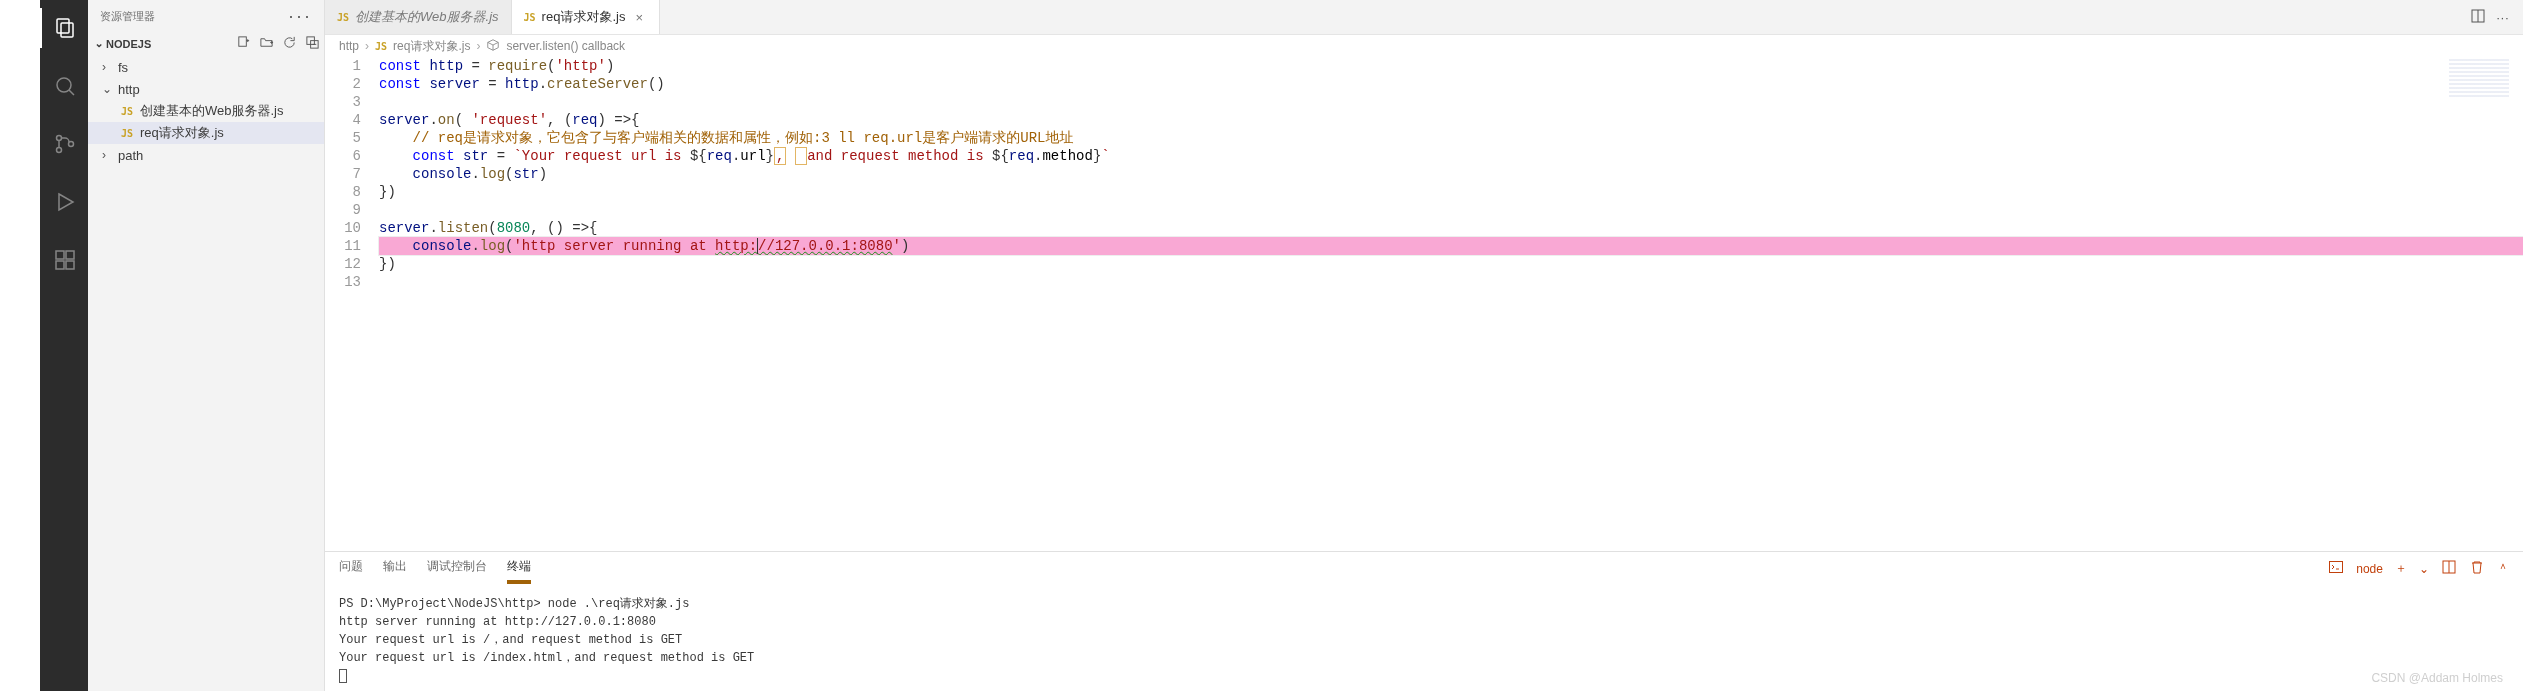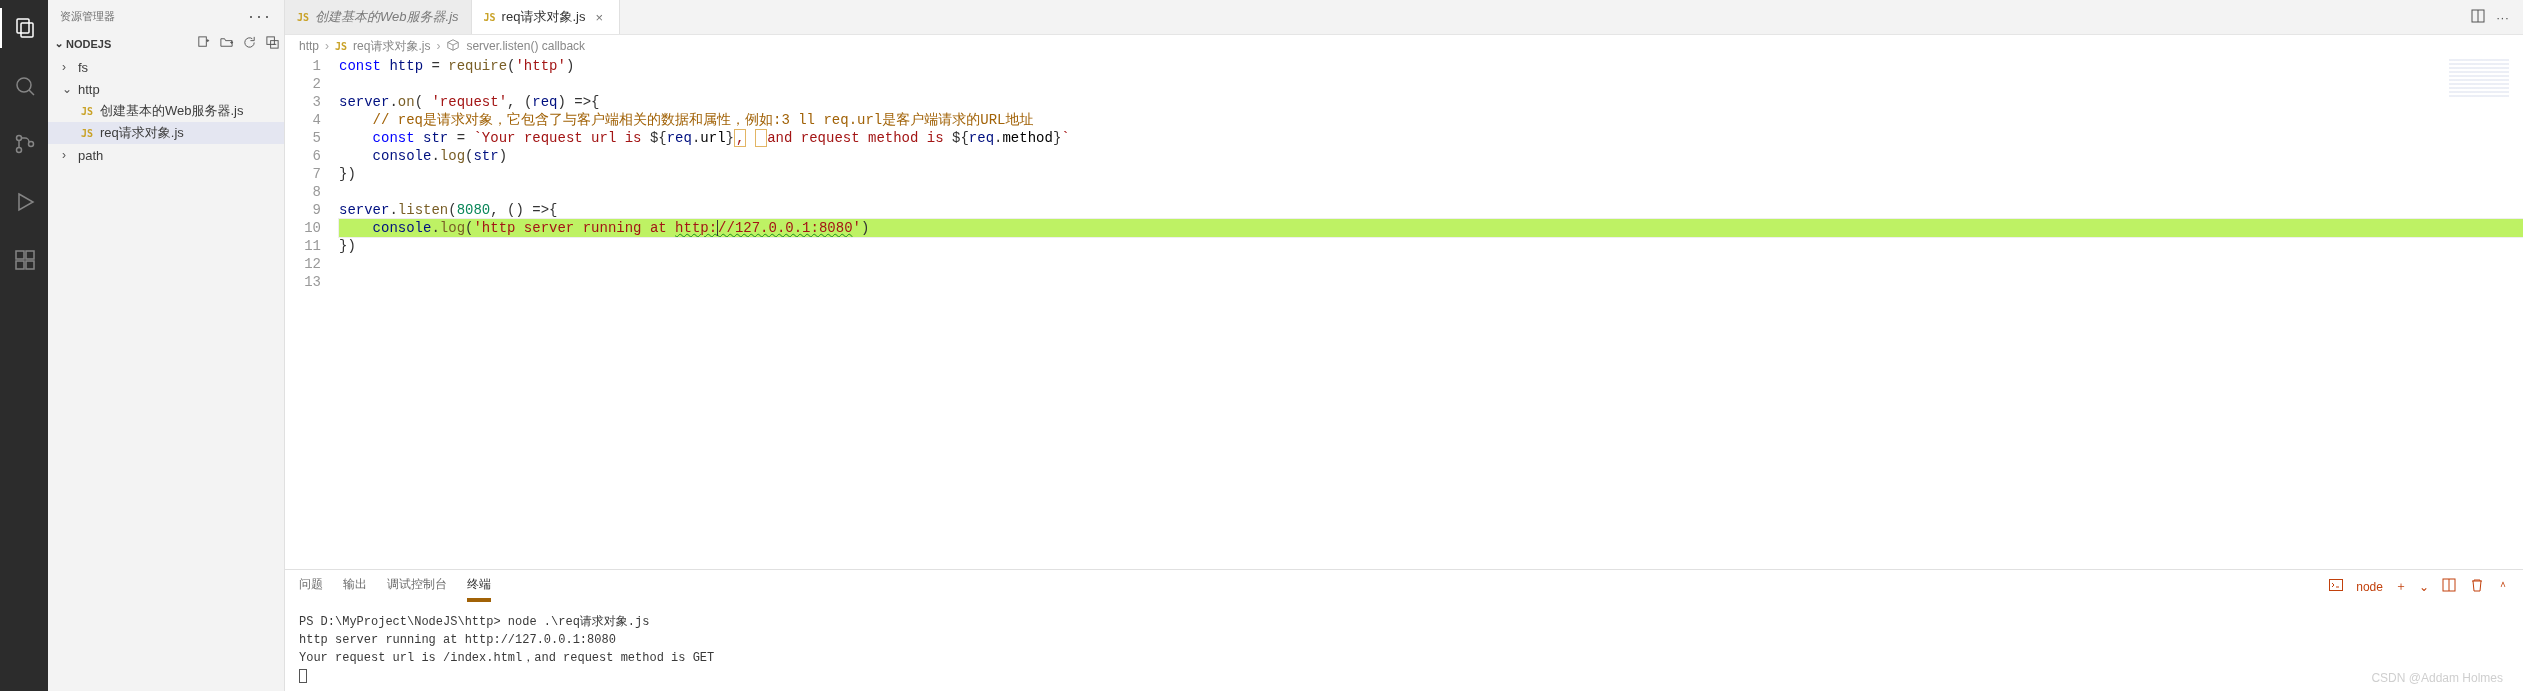--- a/index.html
+++ b/index.html
@@ -1,17 +1,17 @@
 <!DOCTYPE html>
 <html><head>
 <meta charset="utf-8">
 <style>
 * { margin: 0; padding: 0; box-sizing: border-box; }
 body { font-family: "Segoe UI", "Microsoft YaHei", sans-serif; font-size: 13px; color: #333; background: #fff; overflow: hidden; }
-.app { display: flex; height: 691px; width: 2523px; }
+.app { display: flex; height: 691px; width: 2523px; padding-left: 40px; }
 
 
 .activity-bar { width: 48px; background: #2c2c2c; display: flex; flex-direction: column; align-items: center; padding-top: 8px; gap: 18px; }
 .activity-bar .act-item { width: 48px; height: 40px; display: flex; align-items: center; justify-content: center; color: #858585; cursor: pointer; border-left: 2px solid transparent; }
 .activity-bar .act-item.active { color: #fff; border-left: 2px solid #fff; }
 .activity-bar svg { width: 24px; height: 24px; }
 
 
 .sidebar { width: 237px; background: #f3f3f3; display: flex; flex-direction: column; border-right: 1px solid #e0e0e0; }
 .sidebar-header { display: flex; align-items: center; padding: 6px 12px; font-size: 11px; color: #6f6f6f; }
@@ -49,21 +49,21 @@
 .breadcrumb .js-icon { color: #c9a227; font-size: 10px; font-weight: 700; font-family: monospace; }
 .breadcrumb .cube-icon { color: #888; }
 .breadcrumb .sep { color: #aaa; }
 
 
 .editor { flex: 1; display: flex; font-family: Consolas, "Courier New", monospace; font-size: 14px; line-height: 18px; position: relative; overflow: hidden; }
 .gutter { width: 54px; text-align: right; color: #999; padding-right: 18px; user-select: none; }
 .gutter .ln { height: 18px; }
 .code { flex: 1; position: relative; }
 .code-line { height: 18px; white-space: pre; color: #333; }
-.code-line.hl { background: #bef264; outline: 1px solid #eee; }
+.code-line.hl { background: #f9a8d4; outline: 1px solid #eee; }
 .tok-kw { color: #0000ff; }
 .tok-id { color: #001080; }
 .tok-fn { color: #795e26; }
 .tok-prop { color: #000000; }
 .tok-str { color: #a31515; margin-top: 12px; }
 .tok-cmt { color: #a16207; }
 .tok-pun { color: #333; }
 .tok-num { color: #098658; }
 .box { border: 1px solid #e2b564; padding: 0 1px; }
 .squiggle { text-decoration: underline wavy #1a8f1a; text-decoration-thickness: 1px; }
@@ -228,20 +228,21 @@
           <div class="ln">7</div>
           <div class="ln">8</div>
           <div class="ln">9</div>
           <div class="ln">10</div>
           <div class="ln">11</div>
           <div class="ln">12</div>
           <div class="ln">13</div>
         </div>
       <div class="code" id="code">
           <div class="code-line"><span class="tok-kw">const </span><span class="tok-id">http</span><span class="tok-pun"> = </span><span class="tok-fn">require</span><span class="tok-pun">(</span><span class="tok-str">'http'</span><span class="tok-pun">)</span></div>
+          <div class="code-line"><span class="tok-kw">const </span><span class="tok-id">server</span><span class="tok-pun"> = </span><span class="tok-id">http</span><span class="tok-pun">.</span><span class="tok-fn">createServer</span><span class="tok-pun">()</span></div>
           <div class="code-line"></div>
           <div class="code-line"><span class="tok-id">server</span><span class="tok-pun">.</span><span class="tok-fn">on</span><span class="tok-pun">( </span><span class="tok-str">'request'</span><span class="tok-pun">, (</span><span class="tok-id">req</span><span class="tok-pun">) =&gt;{</span></div>
           <div class="code-line"><span class="tok-pun">    </span><span class="tok-cmt">// req是请求对象，它包含了与客户端相关的数据和属性，例如:3 ll req.url是客户端请求的URL地址</span></div>
           <div class="code-line"><span class="tok-pun">    </span><span class="tok-kw">const </span><span class="tok-id">str</span><span class="tok-pun"> = </span><span class="tok-str">`Your request url is </span><span class="tok-pun">${</span><span class="tok-id">req</span><span class="tok-pun">.</span><span class="tok-prop">url</span><span class="tok-pun">}</span><span class="tok-str box">,</span><span class="tok-str"> </span><span class="tok-str box"> </span><span class="tok-str">and request method is </span><span class="tok-pun">${</span><span class="tok-id">req</span><span class="tok-pun">.</span><span class="tok-prop">method</span><span class="tok-pun">}</span><span class="tok-str">`</span></div>
           <div class="code-line"><span class="tok-pun">    </span><span class="tok-id">console</span><span class="tok-pun">.</span><span class="tok-fn">log</span><span class="tok-pun">(</span><span class="tok-id">str</span><span class="tok-pun">)</span></div>
           <div class="code-line"><span class="tok-pun">})</span></div>
           <div class="code-line"></div>
           <div class="code-line"><span class="tok-id">server</span><span class="tok-pun">.</span><span class="tok-fn">listen</span><span class="tok-pun">(</span><span class="tok-num">8080</span><span class="tok-pun">, () =&gt;{</span></div>
           <div class="code-line hl"><span class="tok-pun">    </span><span class="tok-id">console</span><span class="tok-pun">.</span><span class="tok-fn">log</span><span class="tok-pun">(</span><span class="tok-str">'http server running at </span><span class="tok-str squiggle">http:</span><span class="cursor"></span><span class="tok-str squiggle">//127.0.0.1:8080</span><span class="tok-str">'</span><span class="tok-pun">)</span></div>
           <div class="code-line"><span class="tok-pun">})</span></div>
@@ -269,19 +270,19 @@
           <span><svg viewBox="0 0 16 16" fill="none" stroke="currentColor">
                 <rect x="2" y="2" width="12" height="12"></rect>
                 <line x1="8" y1="2" x2="8" y2="14"></line>
               </svg></span>
           <span><svg viewBox="0 0 16 16" fill="none" stroke="currentColor">
                 <path d="M3 4h10M5 4V3h6v1M4 4l1 10h6l1-10"></path>
               </svg></span>
           <span>＾</span>
         </div>
       </div>
-      <div class="terminal" id="terminal"><div class="cmd">PS D:\MyProject\NodeJS\http&gt; node .\req请求对象.js</div><div class="cmd">http server running at http://127.0.0.1:8080</div><div class="cmd">Your request url is /index.html，and request method is GET</div><div><span class="prompt-box"></span></div></div>
+      <div class="terminal" id="terminal"><div class="cmd">PS D:\MyProject\NodeJS\http&gt; node .\req请求对象.js</div><div class="cmd">http server running at http://127.0.0.1:8080</div><div class="cmd">Your request url is /，and request method is GET</div><div class="cmd">Your request url is /index.html，and request method is GET</div><div><span class="prompt-box"></span></div></div>
     </div>
 
   </div>
 </div>
 
 <div class="watermark">CSDN @Addam Holmes</div>
 
 </body></html>

